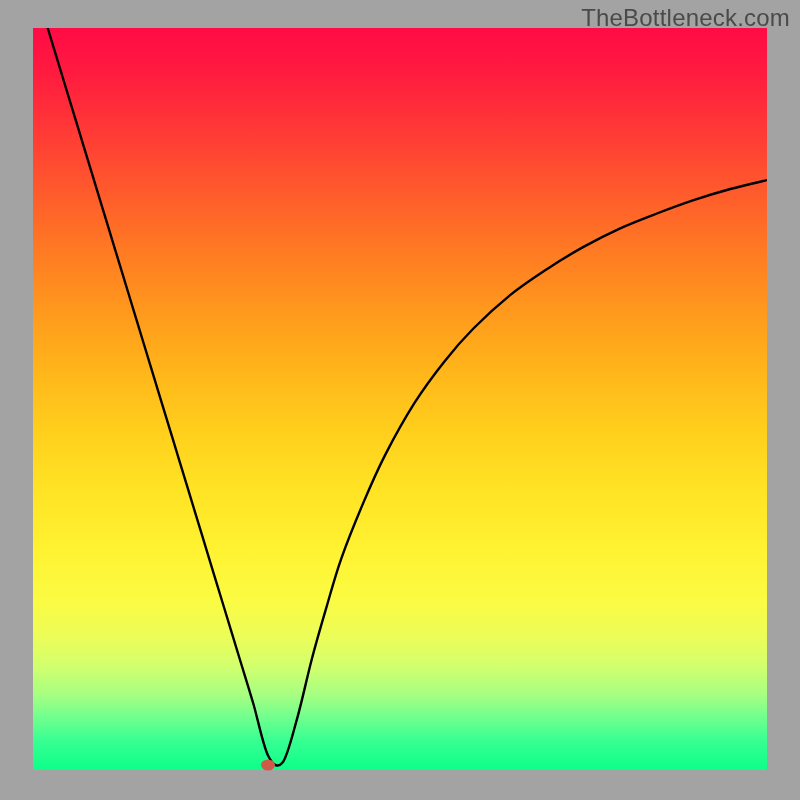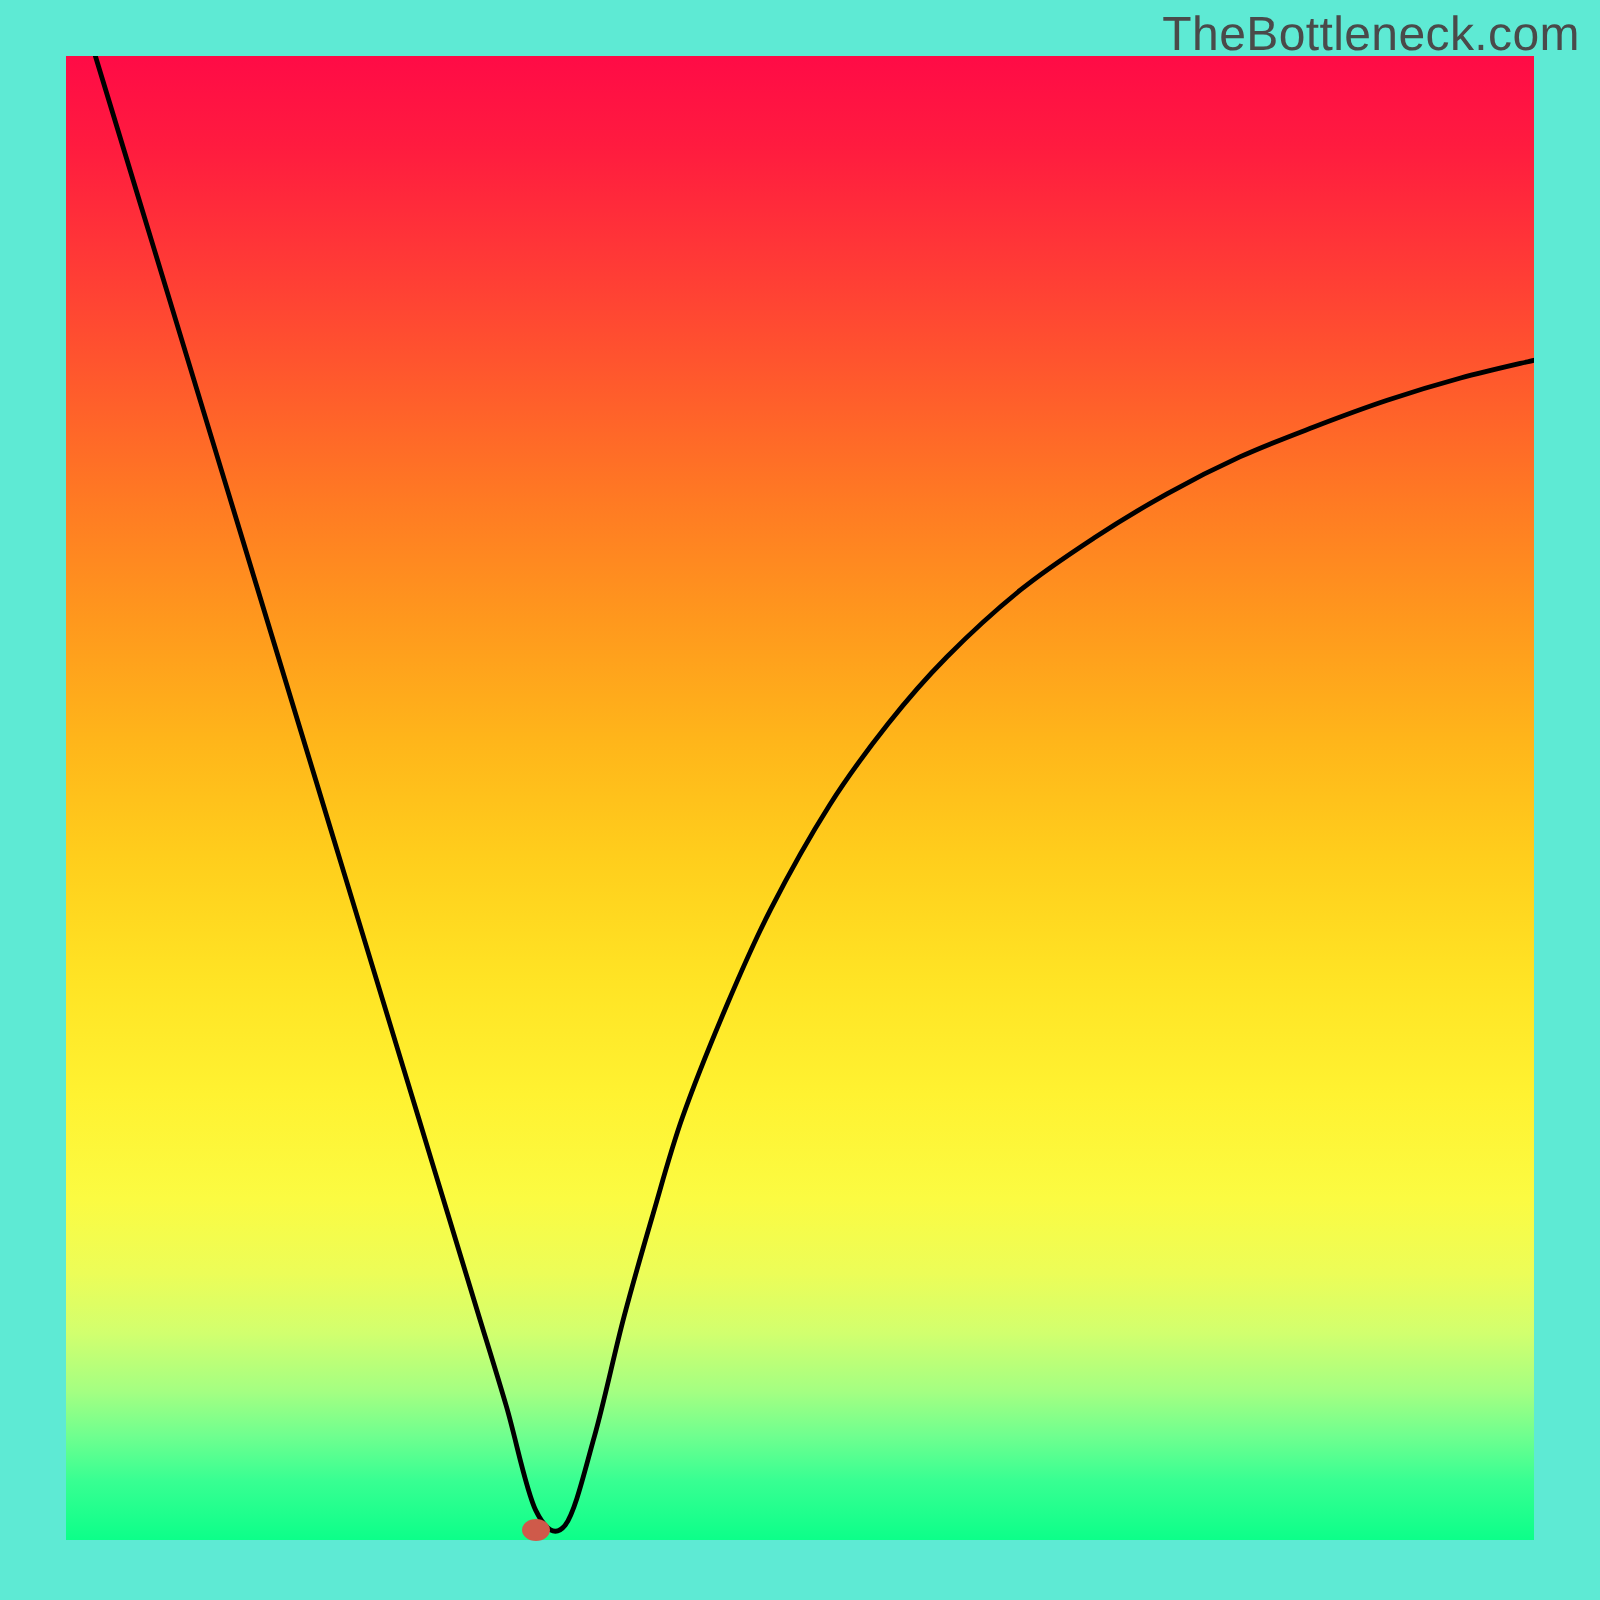--- a/index.html
+++ b/index.html
@@ -8,21 +8,21 @@
     width: 800px;
     height: 800px;
     background: #000;
     overflow: hidden;
     font-family: Arial, Helvetica, sans-serif;
   }
   .frame {
     position: relative;
     width: 800px;
     height: 800px;
-    background: #5eead4;
+    background: #a3a3a3;
   }
   .watermark {
     position: absolute;
     top: 4px;
     right: 10px;
     color: #4a4a4a;
     font-size: 24px;
     font-weight: 500;
     letter-spacing: 0.2px;
     z-index: 40;

